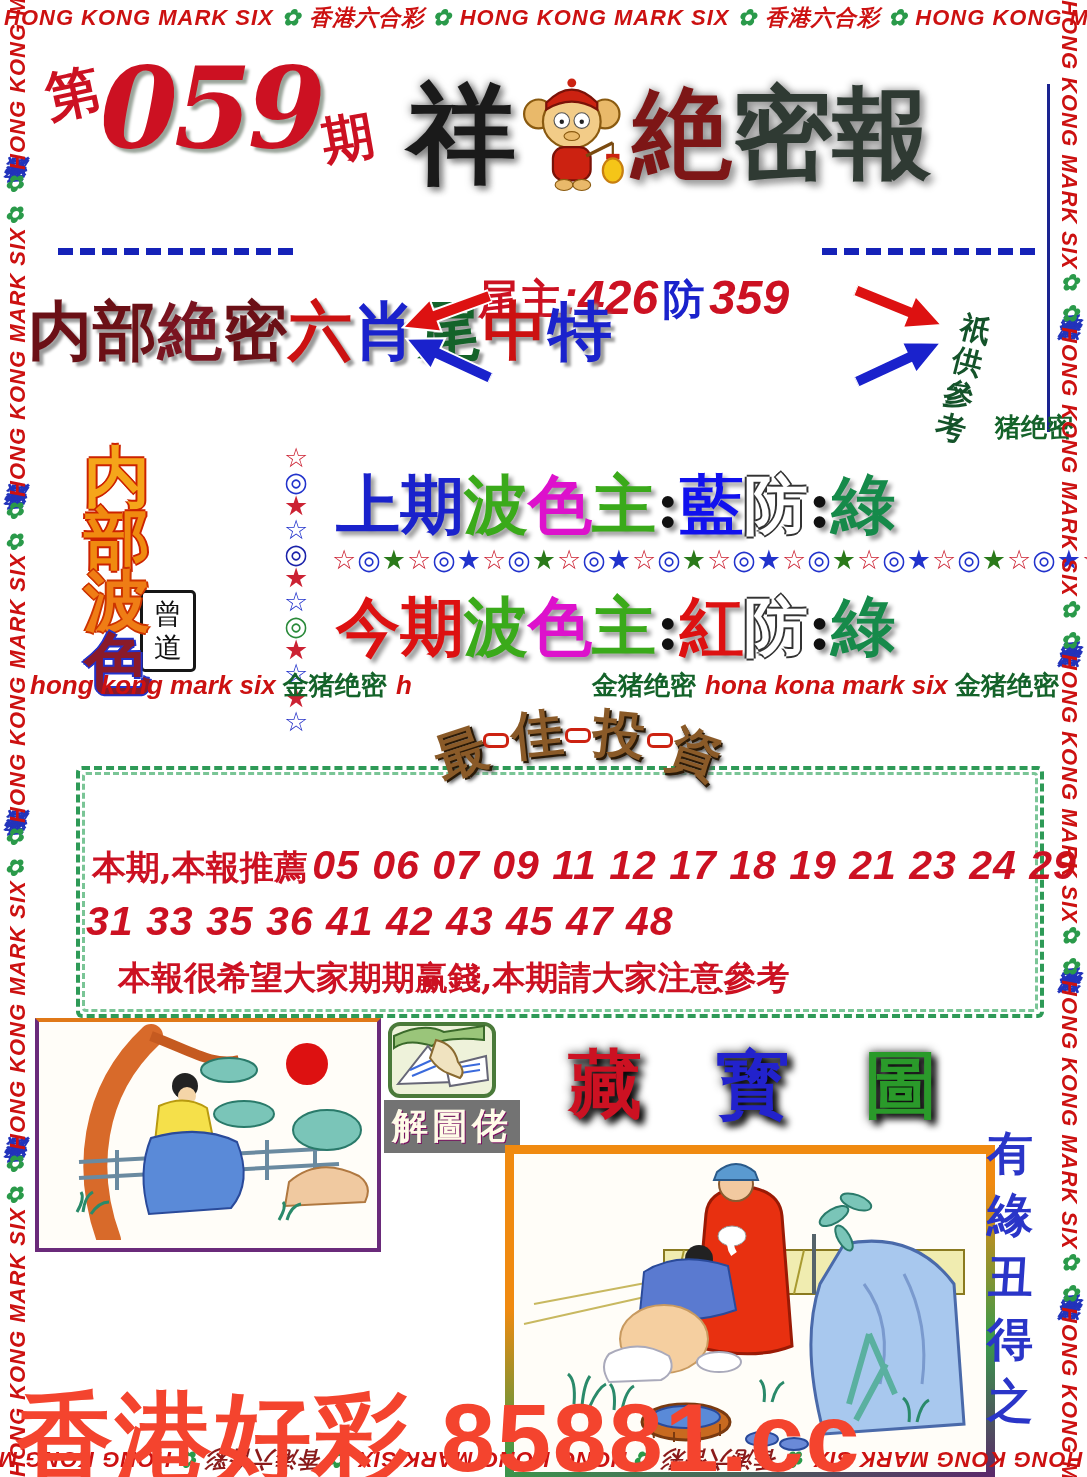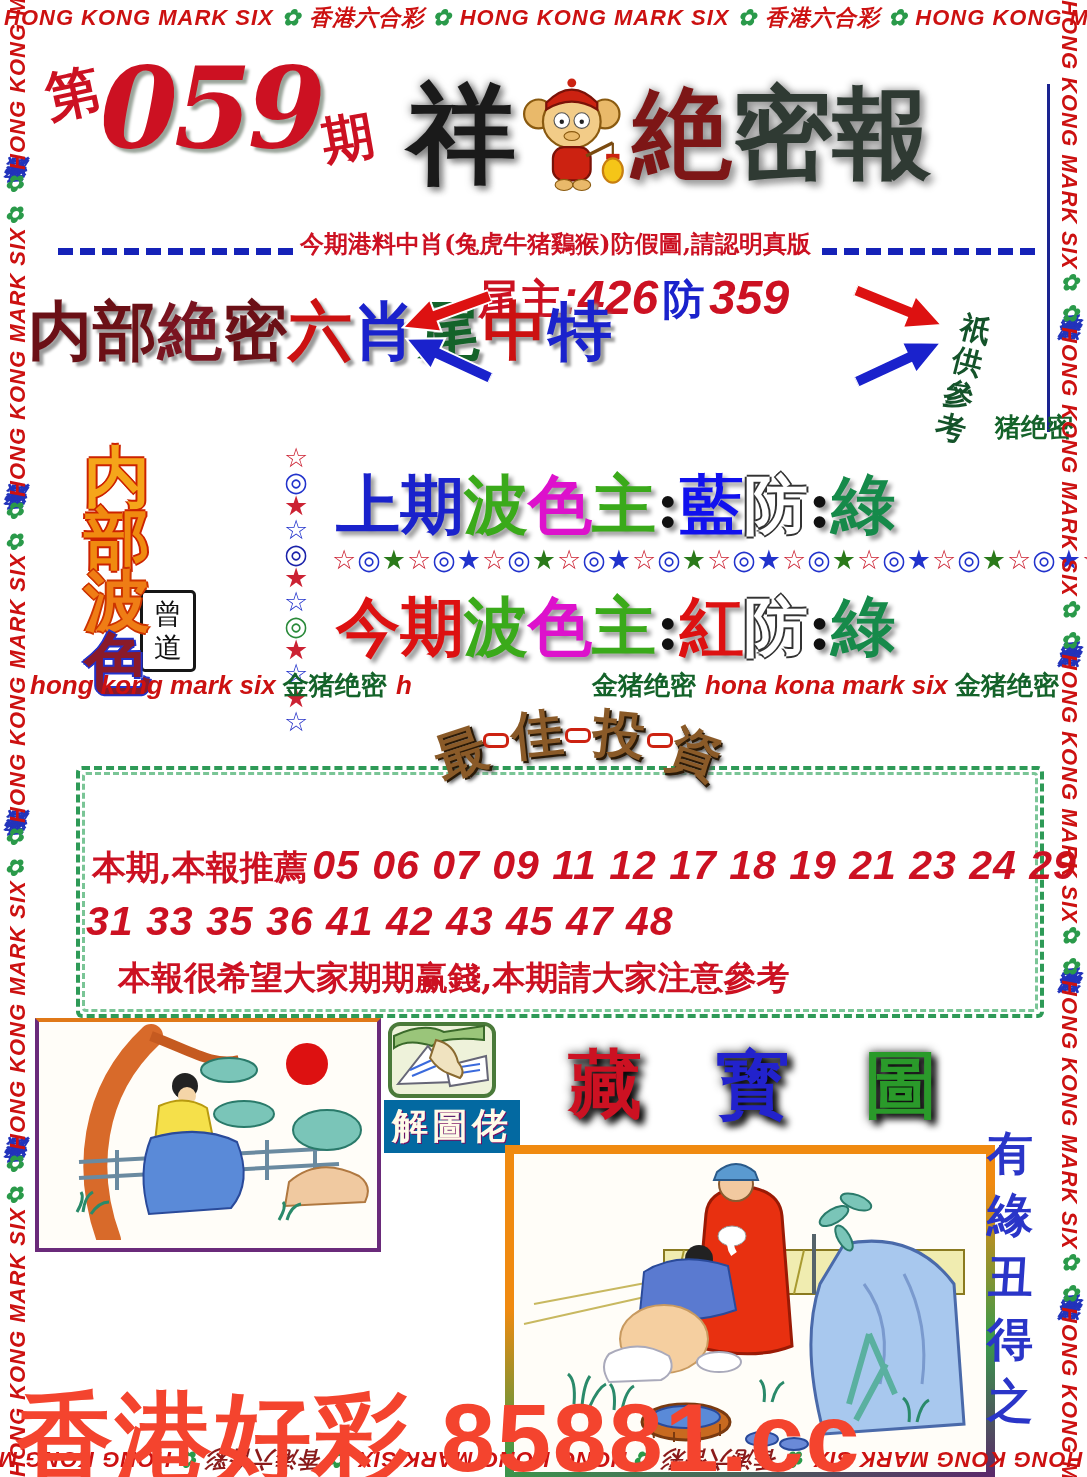--- a/index.html
+++ b/index.html
@@ -80,21 +80,21 @@
           justify-content:center;background:transparent;}
   #banner .ch{font-family:"DejaVu Serif",serif;font-weight:bold;font-size:52px;color:#8a5a28;
               text-shadow:2px 2px 0 #2a1a08,4px 4px 4px #555;display:inline-block;}
   #banner .link{width:20px;height:9px;border:3px solid #cc2211;border-radius:6px;display:inline-block;
                 margin:0 2px;}
   
   #paint1{left:35px;top:1018px;width:338px;height:226px;border-top:4px solid #e07818;
           border-left:4px solid #6a2a7a;border-right:4px solid #6a2a7a;border-bottom:4px solid #6a2a7a;
           background:#fffdf8;z-index:2;}
   #mapicon{left:388px;top:1022px;width:108px;height:76px;z-index:2;}
-  #jietulao{left:384px;top:1100px;background:#0369a1;color:#fffbe8;font-family:"DejaVu Serif",serif;
+  #jietulao{left:384px;top:1100px;background:#737373;color:#fffbe8;font-family:"DejaVu Serif",serif;
             font-weight:bold;font-size:36px;padding:2px 8px;letter-spacing:4px;z-index:2;
             text-shadow:1px 1px 0 #7a0a60;}
   #vert-left{left:398px;top:1168px;width:48px;font-size:44px;line-height:58px;color:#2a35c8;
              font-family:"DejaVu Serif",serif;font-weight:bold;word-break:break-all;text-align:center;}
   #treasure{left:548px;top:1036px;width:410px;display:flex;gap:74px;justify-content:center;z-index:2;}
   #treasure span{font-family:"DejaVu Serif",serif;font-weight:bold;font-size:74px;
                  text-shadow:5px 5px 7px #000,0 0 10px #333;}
   #paint2{left:505px;top:1145px;width:472px;height:318px;border:9px solid;z-index:2;
           border-image:linear-gradient(165deg,#f08a10 0%,#f08a10 35%,#3a9a4a 70%,#5a2a6a 100%) 1;
           background:#fffdf8;}
@@ -137,21 +137,20 @@
       <rect x="74" y="72" width="12" height="5" fill="#cc2211"></rect>
       <ellipse cx="80" cy="87" rx="9" ry="11" fill="#f5c518" stroke="#c87f10" stroke-width="2"></ellipse>
       <ellipse cx="36" cy="100" rx="8" ry="5" fill="#e9b96a" stroke="#8a5a10"></ellipse>
       <ellipse cx="52" cy="100" rx="8" ry="5" fill="#e9b96a" stroke="#8a5a10"></ellipse>
     </svg>
     <span class="chars"><span style="color: rgb(125, 22, 22);">絶</span><span style="color: rgb(47, 58, 51);">密</span><span style="color: rgb(47, 58, 51);">報</span></span>
   </div>
 
 
   <div id="dash-l" class="abs bluedash"></div>
-  <div id="notice" class="abs script">今期港料中肖(兔虎牛猪鷄猴)防假圖,請認明真版</div>
   <div id="dash-r" class="abs bluedash"></div>
 
   <div id="sx-title" class="abs script"><span style="color: rgb(107, 16, 22);">内</span><span style="color: rgb(107, 16, 22);">部</span><span style="color: rgb(122, 20, 32);">絶</span><span style="color: rgb(107, 16, 22);">密</span><span style="color: rgb(204, 17, 17);">六</span><span style="color: rgb(26, 34, 204);">肖</span><span style="color: rgb(20, 99, 42);">尾</span><span style="color: rgb(204, 17, 17);">中</span><span style="color: rgb(26, 34, 204);">特</span></div>
 
   <svg class="abs arrow" style="left:398px;top:292px;transform:rotate(160deg);" width="95" height="40" viewBox="0 0 95 40">
     <polygon points="0,14 58,14 58,3 93,20 58,37 58,26 0,26" fill="#dd1111" stroke="#fff" stroke-width="2"></polygon>
   </svg>
   <svg class="abs arrow" style="left:400px;top:338px;transform:rotate(205deg);" width="95" height="40" viewBox="0 0 95 40">
     <polygon points="0,14 58,14 58,3 93,20 58,37 58,26 0,26" fill="#1a22cc" stroke="#fff" stroke-width="2"></polygon>
   </svg>

